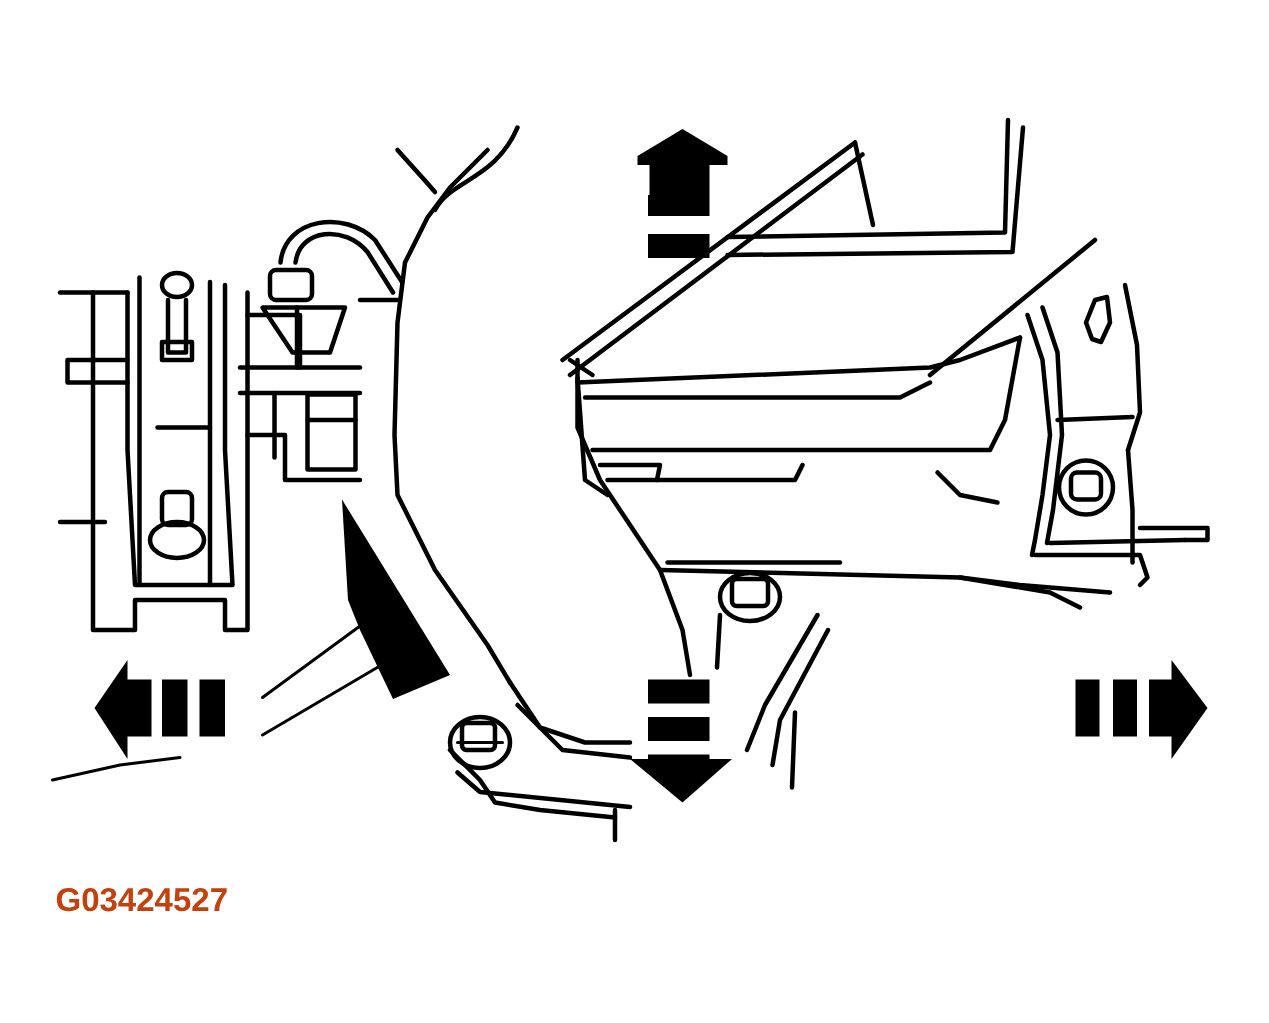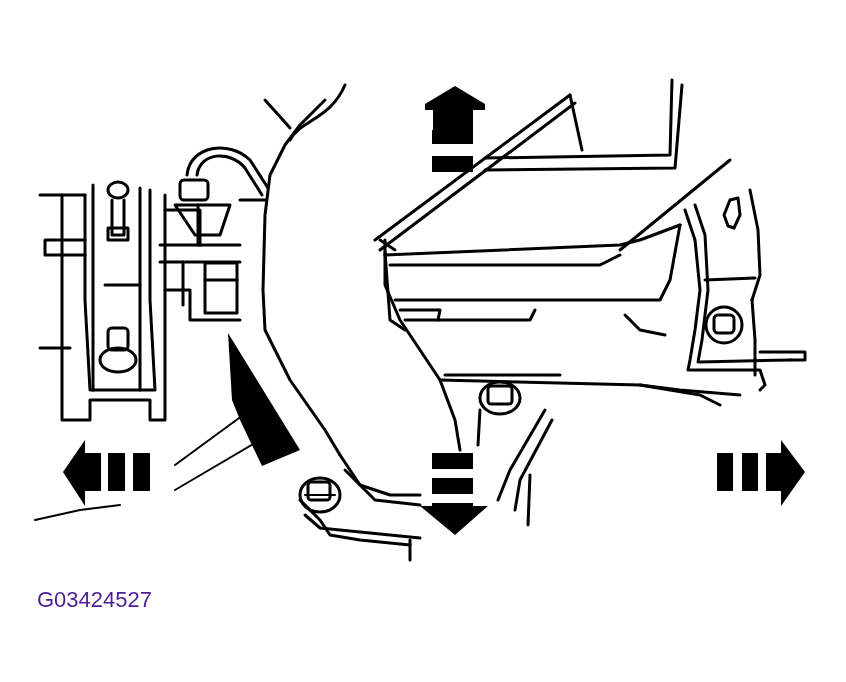--- a/index.html
+++ b/index.html
@@ -4,21 +4,21 @@
   <style>
     html, body { margin: 0; padding: 0; background: #ffffff; }
     body { width: 846px; height: 682px; position: relative; overflow: hidden; font-family: "Liberation Sans", sans-serif; }
     #figure { position: absolute; left: 0; top: 0; width: 846px; height: 682px; }
     #figure svg { display: block; }
     .ln { fill: none; stroke: #000; stroke-width: 3; stroke-linejoin: round; stroke-linecap: round; }
     .thin { fill: none; stroke: #000; stroke-width: 2; stroke-linecap: round; }
     .blk { fill: #000; stroke: none; }
     #fig-code {
       position: absolute; left: 37px; top: 587px;
-      font-size: 22px; font-weight: normal; color: #4c1d95; letter-spacing: 0px;
+      font-size: 22px; font-weight: bold; color: #c2410c; letter-spacing: 0px;
       font-family: "Liberation Sans", sans-serif;
     }
   </style>
 </head>
 <body>
 
 <div id="figure">
   <svg width="846" height="682" viewBox="0 0 846 682" xmlns="http://www.w3.org/2000/svg">
 
     <g>

